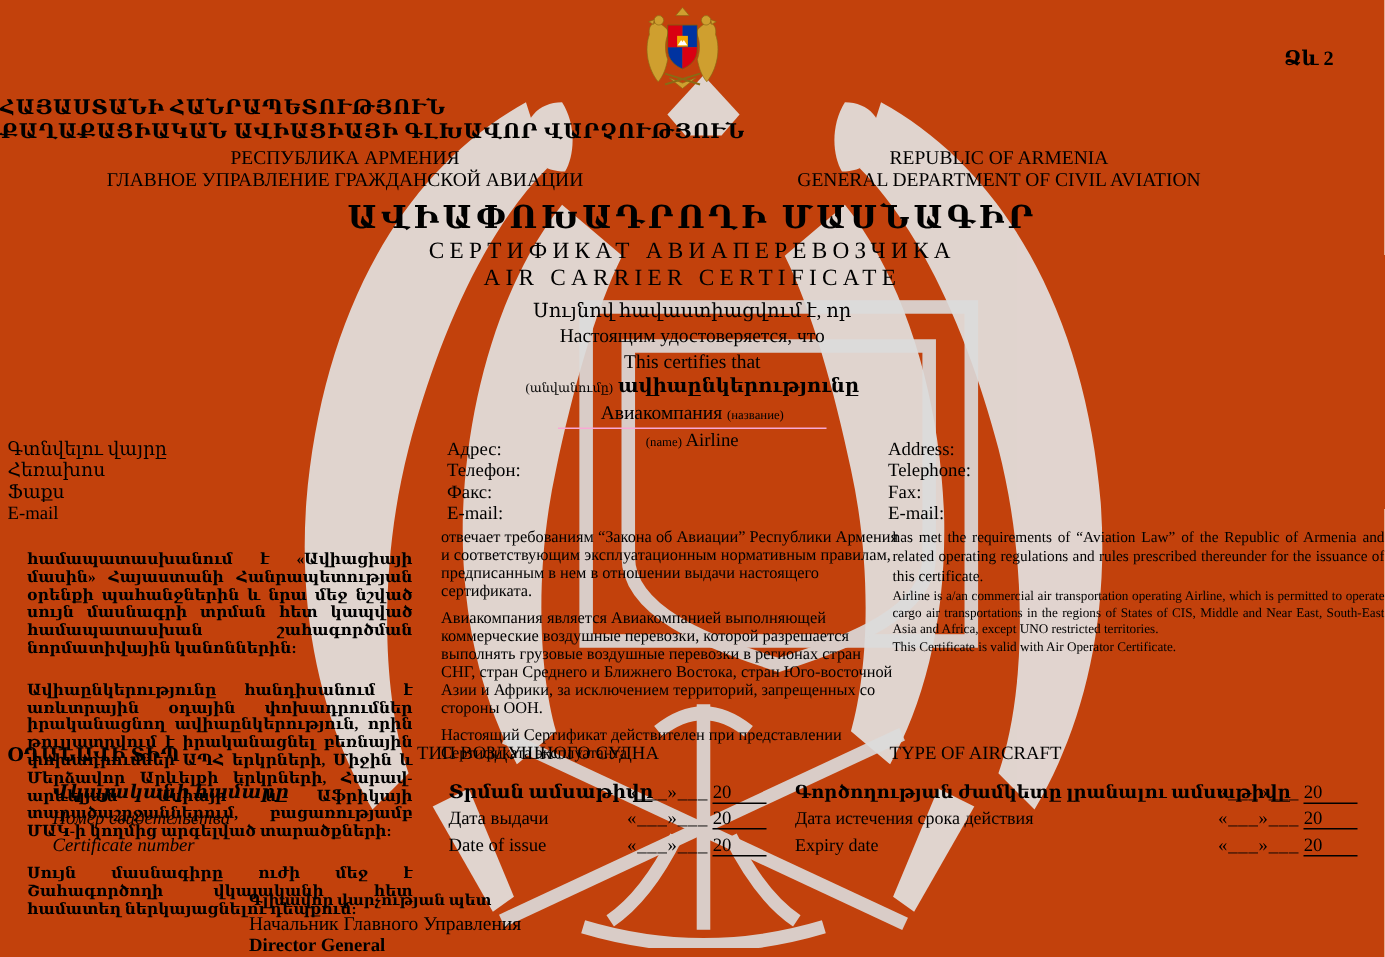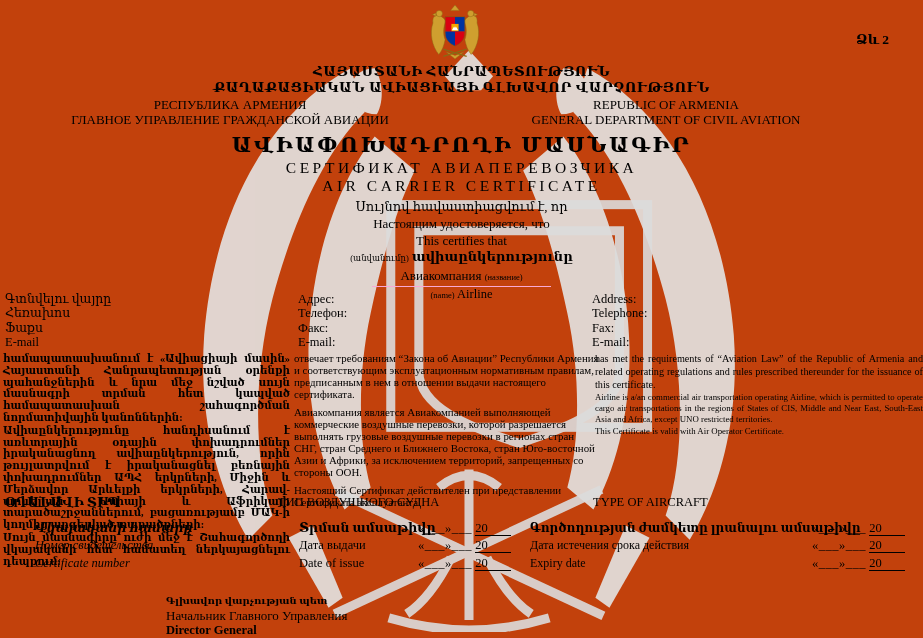--- a/index.html
+++ b/index.html
@@ -16,21 +16,21 @@
   .wm { left:138px; top:16px; width:662px; height:616px; pointer-events:none; }
 
   
   .form-tag { left:856px; top:31px; font-weight:bold; font-size:13.5px; }
 
   
   .coat { left:428px; top:3px; width:54px; height:58px; }
   .coat svg { width:100%; height:100%; }
 
   
-  .hdr-arm { left:0; right:0; top:64px; text-align:center; font-weight:bold; font-size:13.5px; line-height:16px; letter-spacing:0.5px; }
+  .hdr-arm { left:0; right:0; top:64px; text-align:left; font-weight:bold; font-size:13.5px; line-height:16px; letter-spacing:0.5px; }
   .hdr-col { top:98px; width:388px; text-align:center; font-size:13px; line-height:14.6px; }
   .hdr-left { left:36px; }
   .hdr-right { left:472px; }
 
   
   .title { left:0; right:0; top:134px; text-align:center; }
   .title-arm { font-size:21px; font-weight:bold; letter-spacing:2.5px; line-height:23px; }
   .title-rus { font-size:15.5px; letter-spacing:3.5px; line-height:18px; margin-top:2px; }
   .title-eng { font-size:15.5px; letter-spacing:3.5px; line-height:17px; }
 
@@ -45,21 +45,21 @@
   .tiny { font-size:8.5px; font-weight:normal; }
 
   
   .contact-col { top:292px; font-size:12.5px; line-height:14.3px; }
   .c-arm { left:5px; }
   .c-rus { left:298px; }
   .c-eng { left:592px; }
 
   
   .body-arm { left:2px; top:352px; width:289px; font-size:10.3px; font-weight:bold; line-height:11.8px; text-align:justify; }
-  .body-arm p { margin:1px; }
+  .body-arm p { margin:16px; }
   .body-rus { left:294px; top:352px; width:305px; font-size:10.9px; line-height:12px; }
   .body-rus p { margin:0 0 6px 0; }
   .body-eng { left:595px; top:352px; width:328px; }
   .body-eng .ep1 { font-size:10.2px; line-height:13px; text-align:justify; margin:0 0 1px 0; }
   .body-eng .ep2 { font-size:8.8px; line-height:11.2px; text-align:justify; margin:0; }
   .body-eng .ep3 { font-size:8.8px; line-height:11.2px; margin:0; }
 
   
   .actype { top:495px; font-size:12.5px; }
   .a-arm { left:5px; font-weight:bold; }

